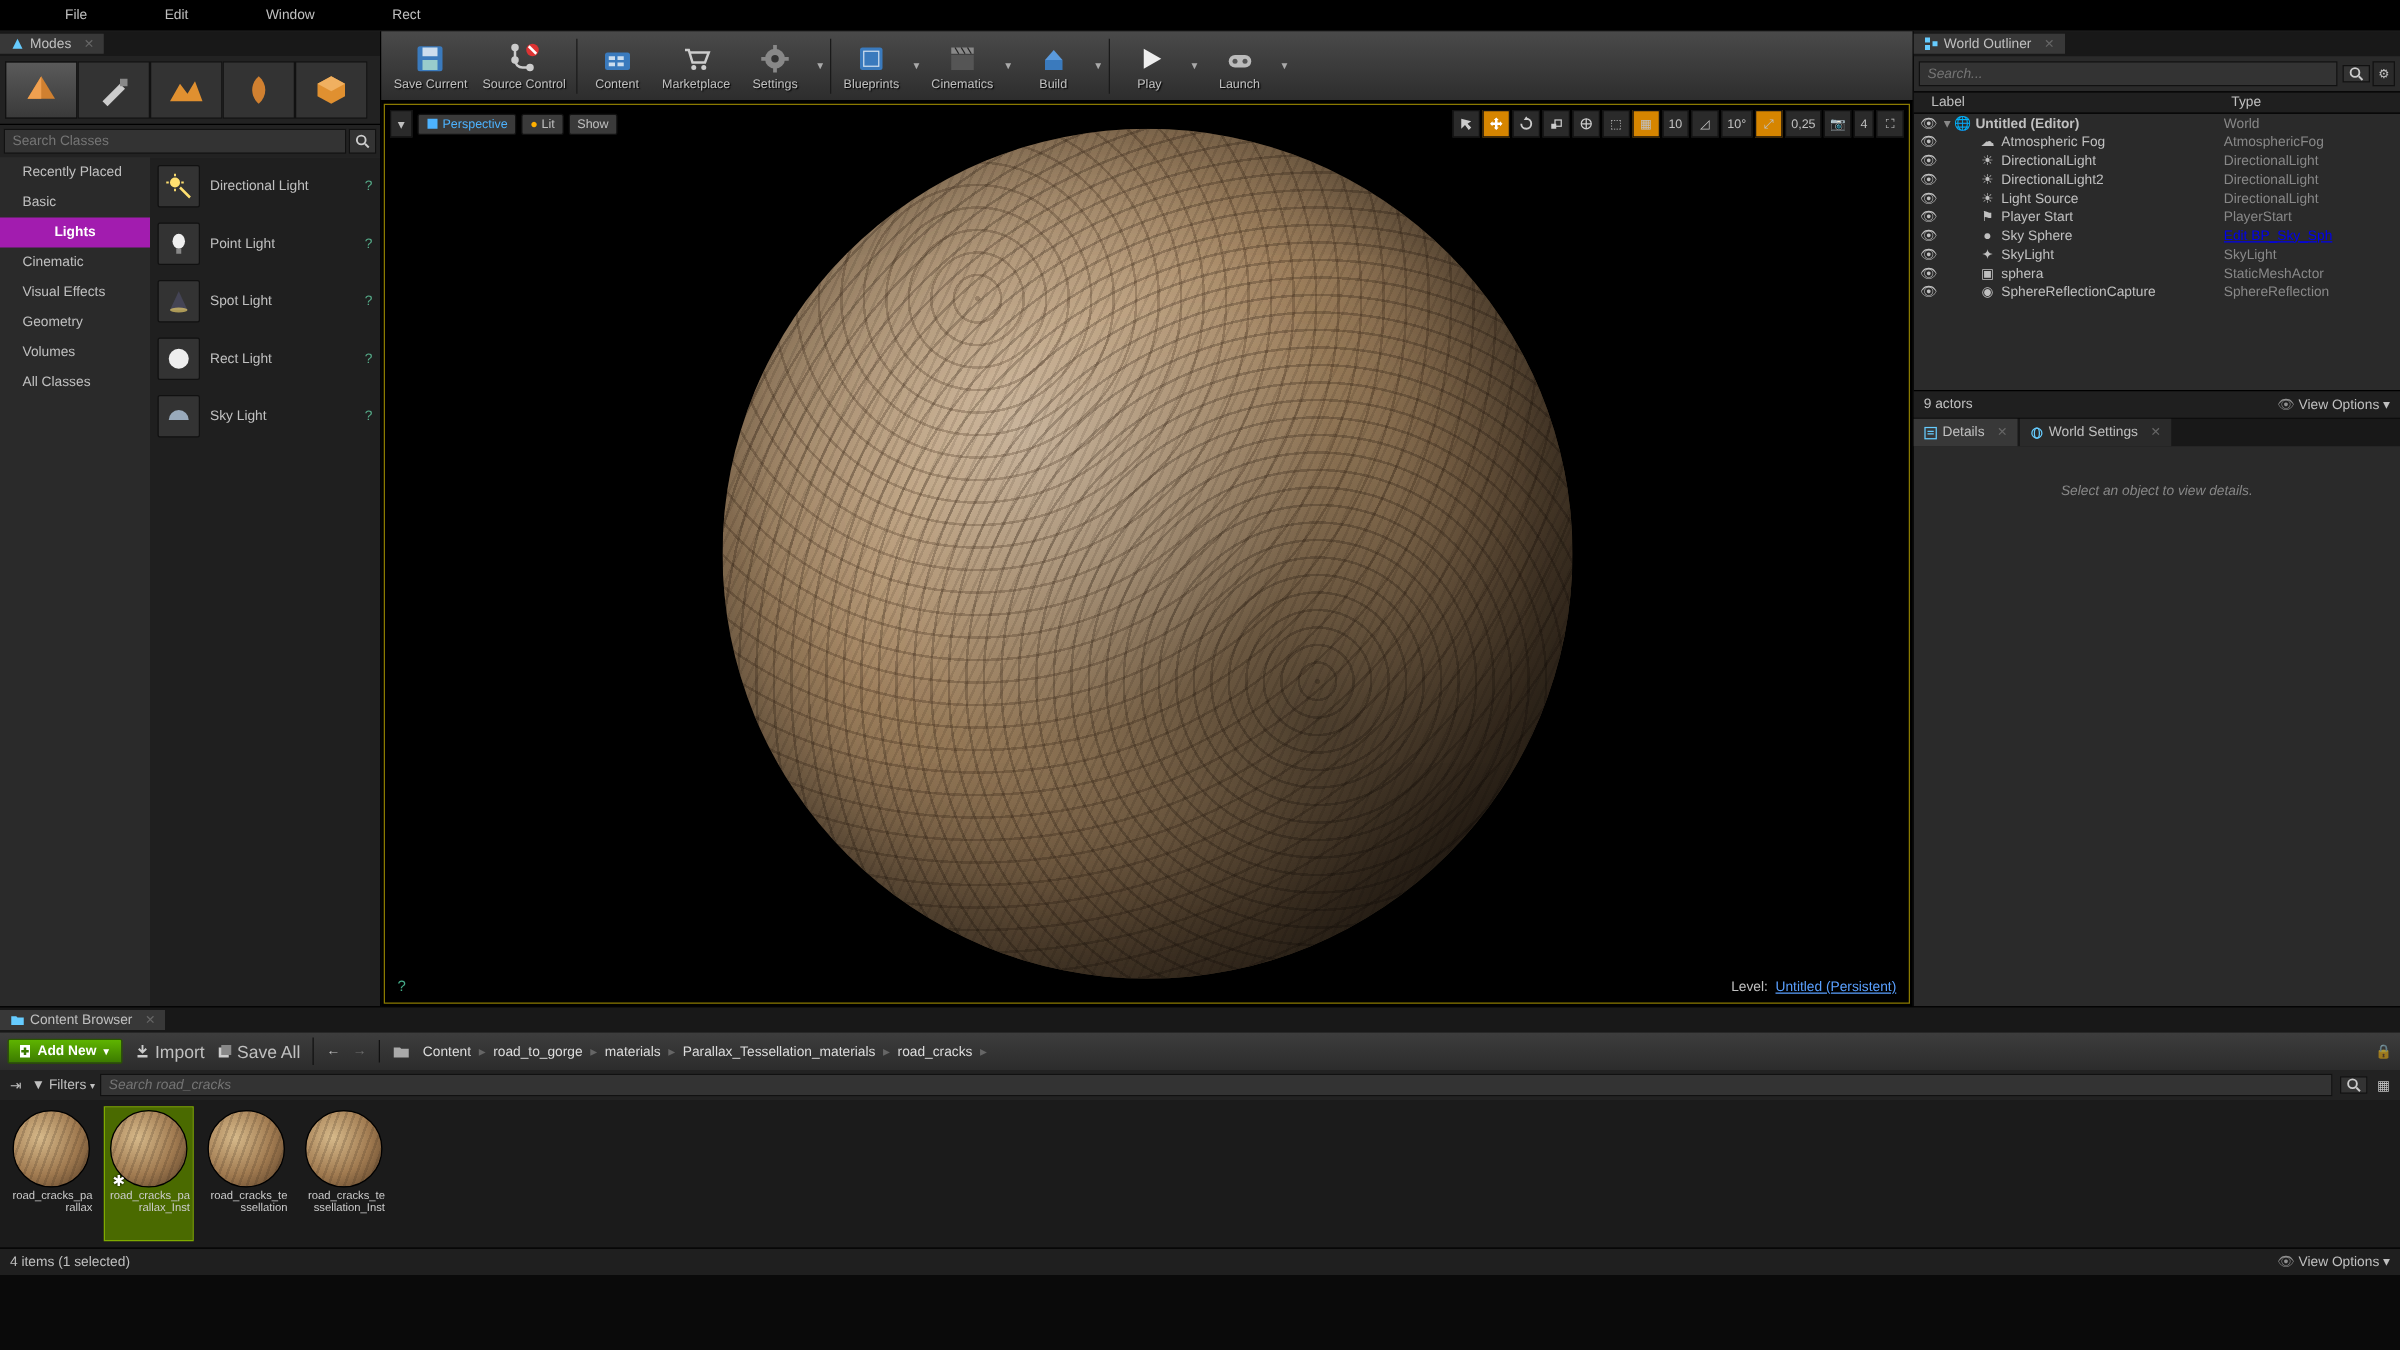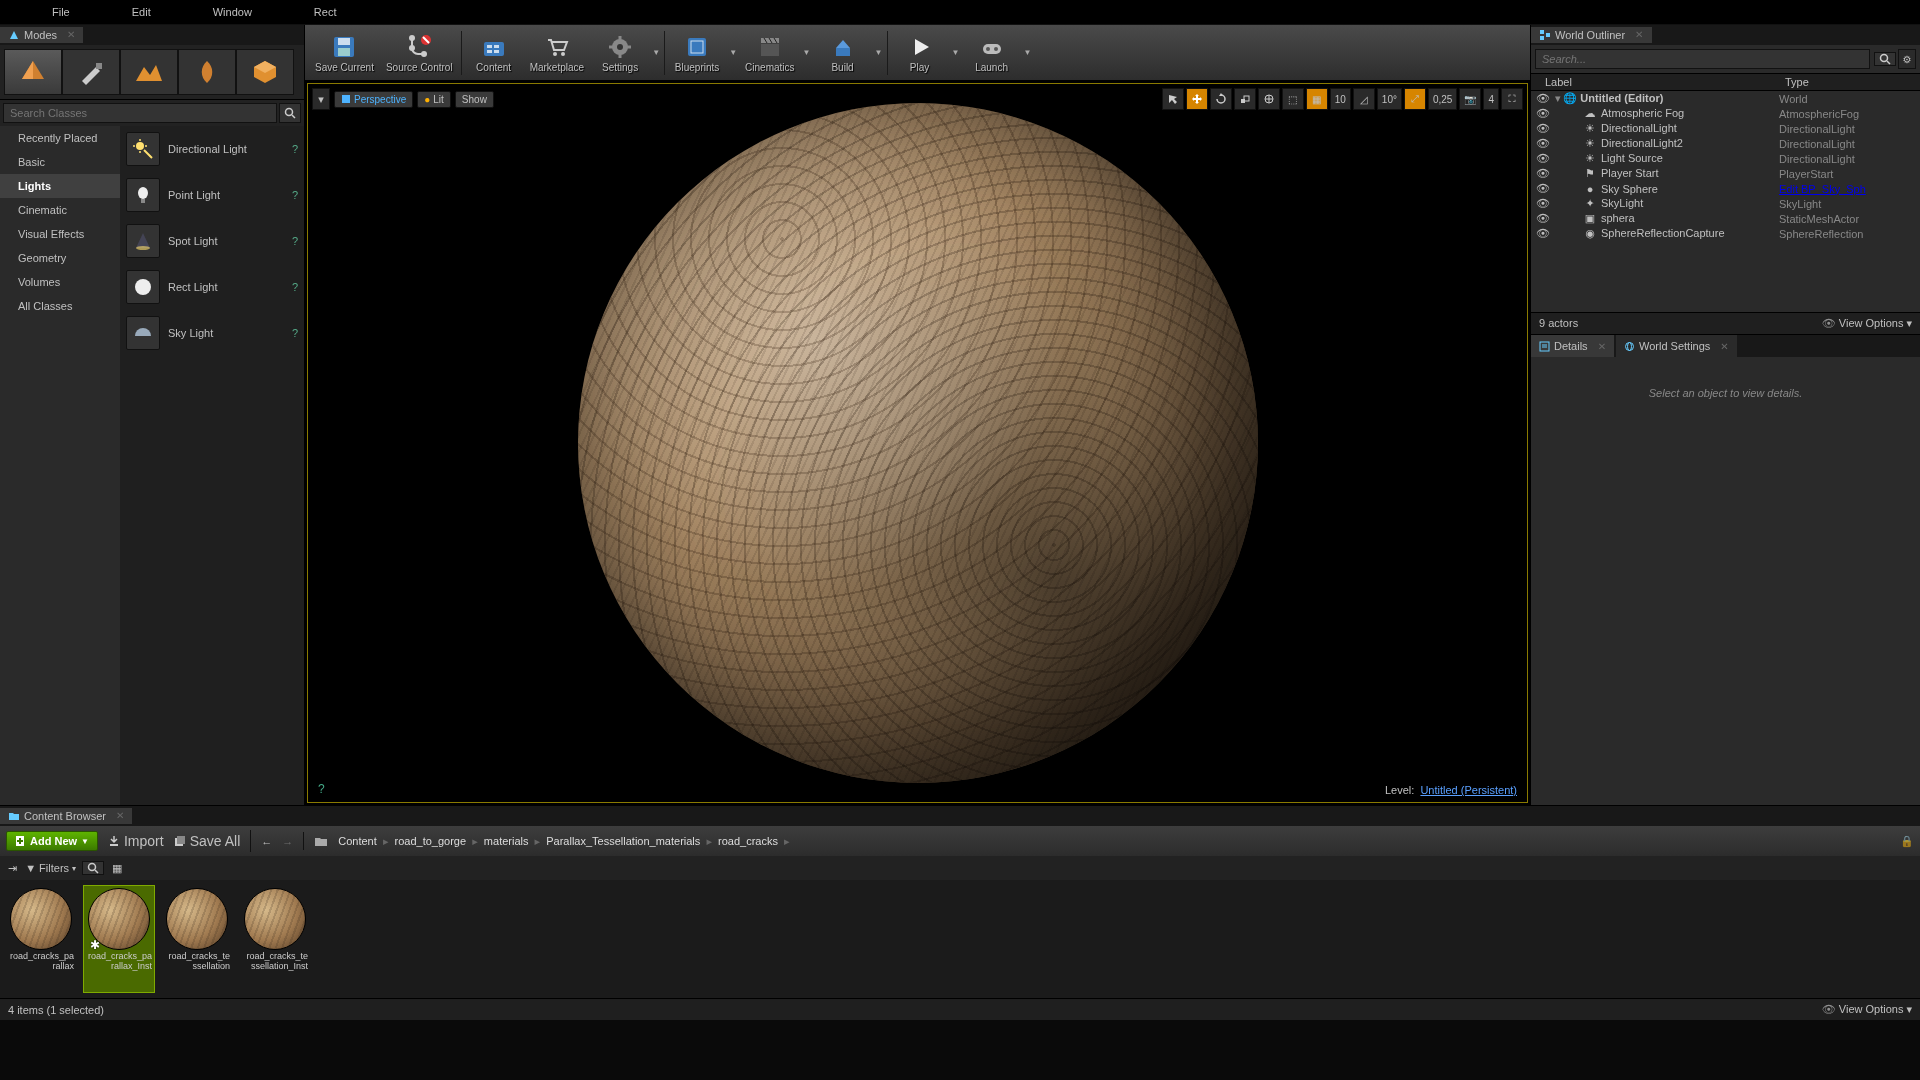--- a/index.html
+++ b/index.html
@@ -2,33 +2,33 @@
 <html><head>
 <meta charset="utf-8">
 <style>
 * { box-sizing: border-box; margin: 0; padding: 0; }
 body { font-family: "Segoe UI", Tahoma, sans-serif; font-size: 11px; color: #c0c0c0; background: #0a0a0a; width: 1920px; height: 1080px; overflow: hidden; position: relative; }
 .topbar { height: 25px; background: #000; display: flex; align-items: center; padding: 0 8px; gap: 18px; border-bottom: 1px solid #111; }
 .topbar span { cursor: default; margin-left: 44px; }
 .main { display: flex; height: 780px; }
 .left-panel { width: 305px; background: #2a2a2a; display: flex; flex-direction: column; border-right: 1px solid #000; }
 .tab-header { height: 20px; background: #181818; display: flex; align-items: center; }
-.tab { padding: 2px 8px; background: #383838; display: flex; align-items: flex-start; gap: 4px; font-size: 11px; }
+.tab { padding: 2px 8px; background: #383838; display: flex; align-items: flex-end; gap: 4px; font-size: 11px; }
 .tab .close { margin-left: 6px; font-size: 10px; color: #666; }
 .modes-row { display: flex; background: #222; padding: 4px 4px 4px 4px; gap: 0; border-bottom: 1px solid #000; }
 .mode-btn { width: 58px; height: 46px; background: #333; border: 1px solid #111; display: flex; align-items: center; justify-content: center; position: relative; }
 .mode-btn.active { background: linear-gradient(#5a5a5a,#3a3a3a); }
 .mode-icon { width: 30px; height: 30px; }
 .search-box { display: flex; padding: 3px; background: #222; }
 .search-box input { flex: 1; background: #333; border: 1px solid #111; color: #aaa; padding: 2px 6px; font-size: 11px; height: 20px; }
 .search-btn { width: 22px; background: #333; border: 1px solid #111; margin-left: 2px; display: flex; align-items: center; justify-content: center; }
 .modes-body { display: flex; flex: 1; background: #2a2a2a; }
 .mode-cats { width: 120px; }
 .mode-cat { padding: 6px 18px; cursor: default; }
-.mode-cat.active { background: #404040; color: #fff; font-weight: bold; }
+.mode-cat.active { background: #a21caf; color: #fff; font-weight: bold; text-align: center; }
 .mode-items { flex: 1; background: #1f1f1f; }
 .mode-item { display: flex; align-items: center; padding: 6px 6px; gap: 8px; }
 .mode-item-icon { width: 34px; height: 34px; background: #333; border: 1px solid #111; display: flex; align-items: center; justify-content: center; border-radius: 2px; }
 .mode-item-help { margin-left: auto; color: #5a8; font-size: 11px; }
 .center-panel { flex: 1; display: flex; flex-direction: column; background: #000; position: relative; }
 .toolbar { height: 56px; background: linear-gradient(#4a4a4a, #2d2d2d); display: flex; align-items: center; padding: 0 4px; gap: 0; border-bottom: 1px solid #000; }
 .tool-btn { display: flex; flex-direction: column; align-items: center; justify-content: center; padding: 2px 6px; gap: 1px; min-width: 60px; height: 52px; }
 .tool-btn .ticon { width: 28px; height: 28px; display: flex; align-items: center; justify-content: center; }
 .tool-btn .tlabel { font-size: 10px; text-shadow: 1px 1px 1px #000; }
 .tool-drop { width: 12px; height: 52px; display: flex; align-items: center; justify-content: center; color: #aaa; font-size: 8px; }
@@ -595,20 +595,21 @@
     </div>
     <span style="opacity:.6">🔒</span>
   </div>
   <div class="cb-filter-row">
     <span style="padding:0 4px">⇥</span>
     <span style="display:flex;align-items:center;gap:3px">
         <span>▼</span>
         <span>Filters</span>
         <span style="font-size:8px">▾</span>
       </span>
+    <input placeholder="Search road_cracks" style="">
     <div class="search-btn">
         <svg width="12" height="12" viewBox="0 0 12 12">
           <circle cx="5" cy="5" r="3.5" stroke="#ccc" fill="none" stroke-width="1.5"></circle>
           <line x1="8" y1="8" x2="11" y2="11" stroke="#ccc" stroke-width="1.5"></line>
         </svg>
       </div>
     <span style="padding:0 4px">▦</span>
   </div>
   <div class="cb-assets" id="cb-assets">
       <div class="asset">

